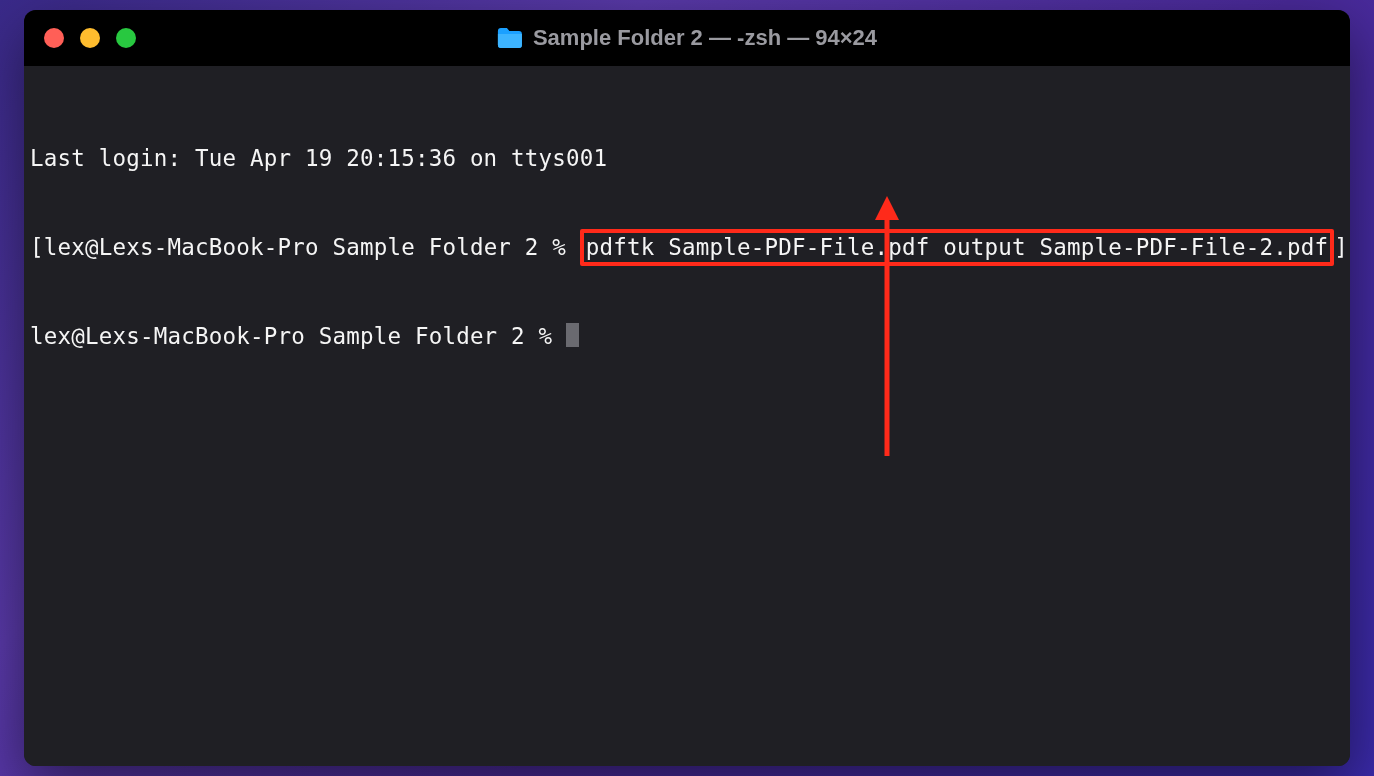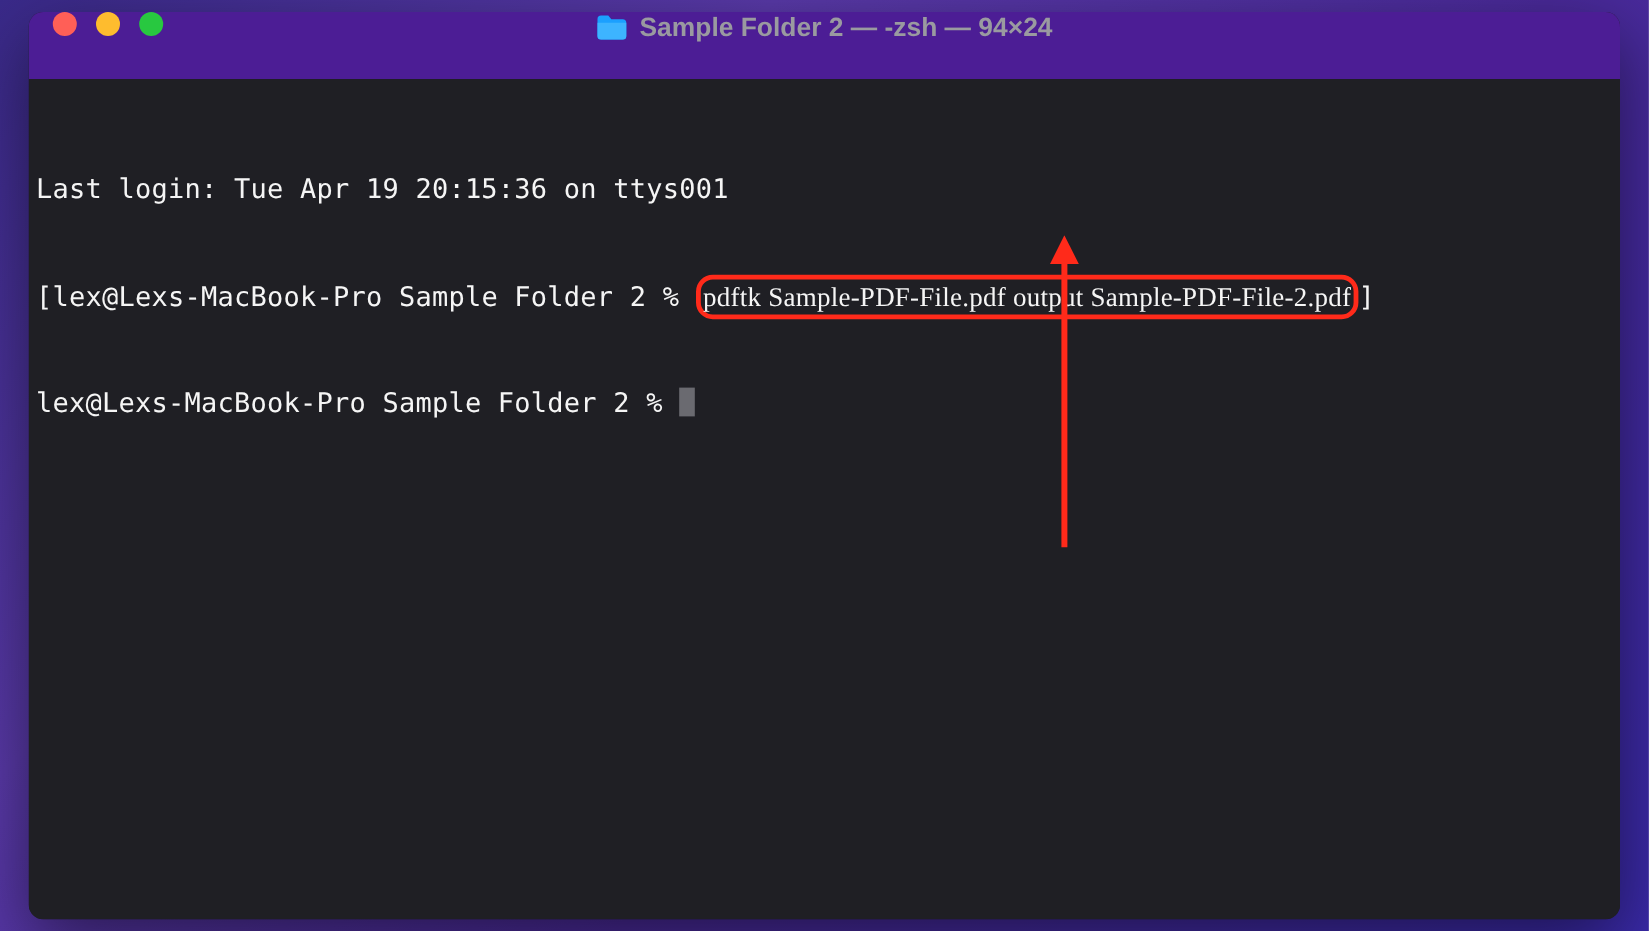--- a/index.html
+++ b/index.html
@@ -19,22 +19,23 @@
       height: 756px;
       background: #1f1f24;
       border-radius: 12px;
       box-shadow: 0 20px 60px rgba(0,0,0,0.5);
       overflow: hidden;
       display: flex;
       flex-direction: column;
     }
     .titlebar {
       height: 56px;
-      background: #4c1d95;
+      background: #000000;
       display: flex;
+      align-items: center;
       position: relative;
       flex-shrink: 0;
     }
     .traffic-lights {
       display: flex;
       gap: 16px;
       padding-left: 20px;
     }
     .traffic-light {
       width: 20px;
@@ -70,25 +71,24 @@
       font-size: 22.5px;
       line-height: 29px;
       letter-spacing: 0.2px;
       font-family: "SF Mono","Menlo","Monaco",monospace;
       position: relative;
       white-space: pre;
     }
     .term-line { white-space: pre; }
     .highlight-box {
       border: 4px solid #ff2a1a;
-      border-radius: 14px;
+      border-radius: 2px;
       padding: 0 2px;
       margin: -2px 0;
       display: inline-block;
-      font-family: Liberation Serif, serif;
     }
     .cursor-block {
       display: inline-block;
       width: 13px;
       height: 24px;
       background: #6a6a70;
       vertical-align: text-bottom;
       margin-bottom: 2px;
     }
     .annotation-arrow {

